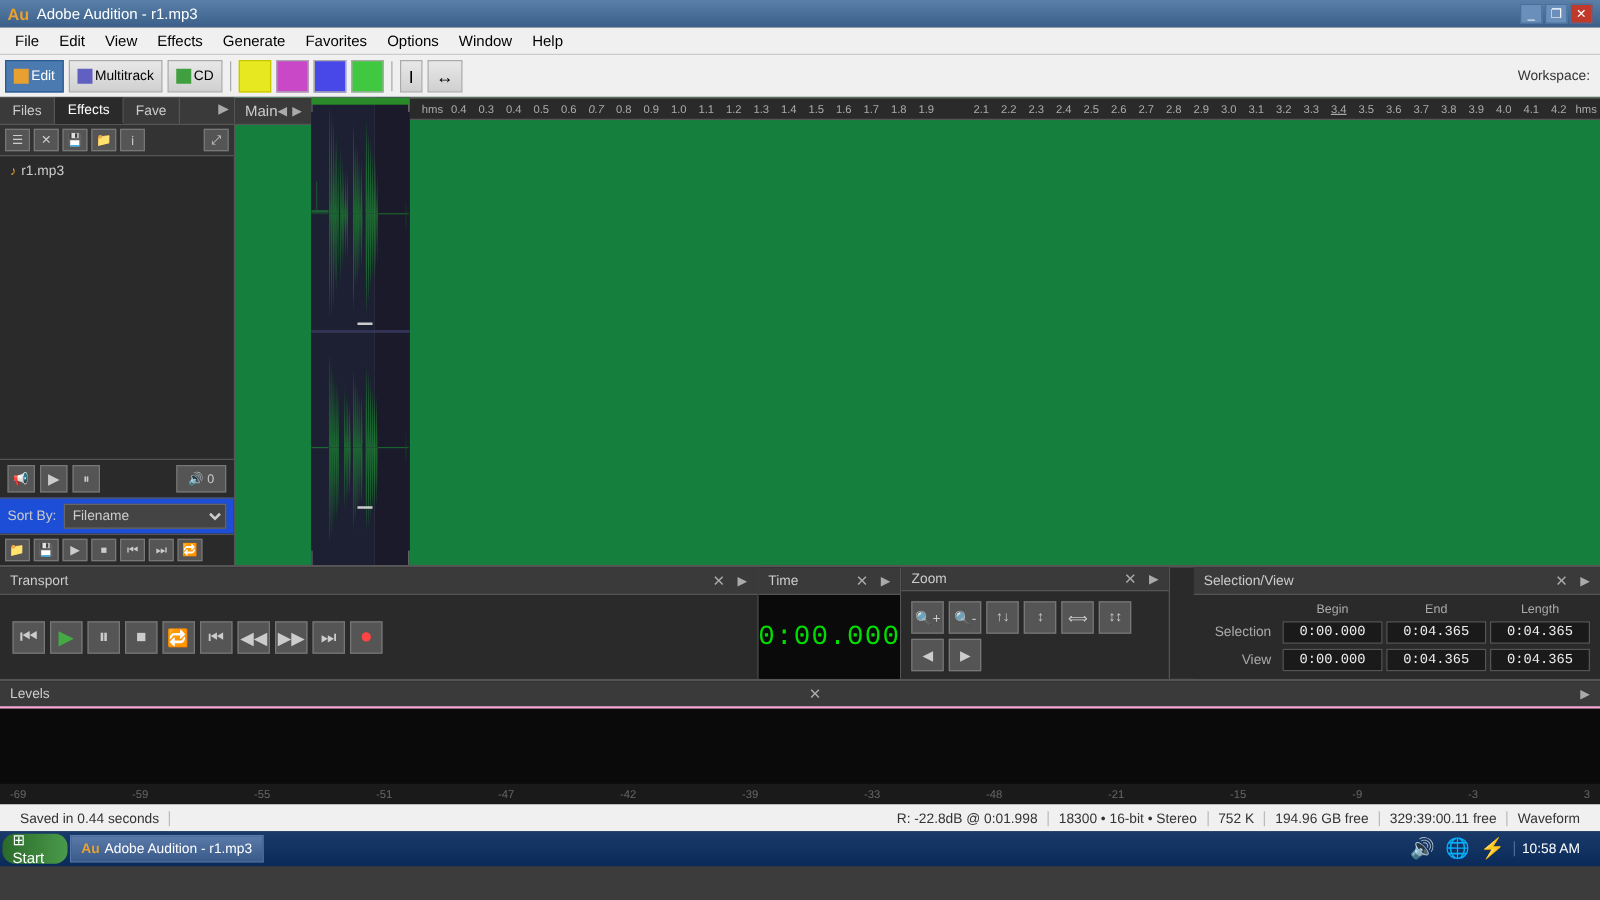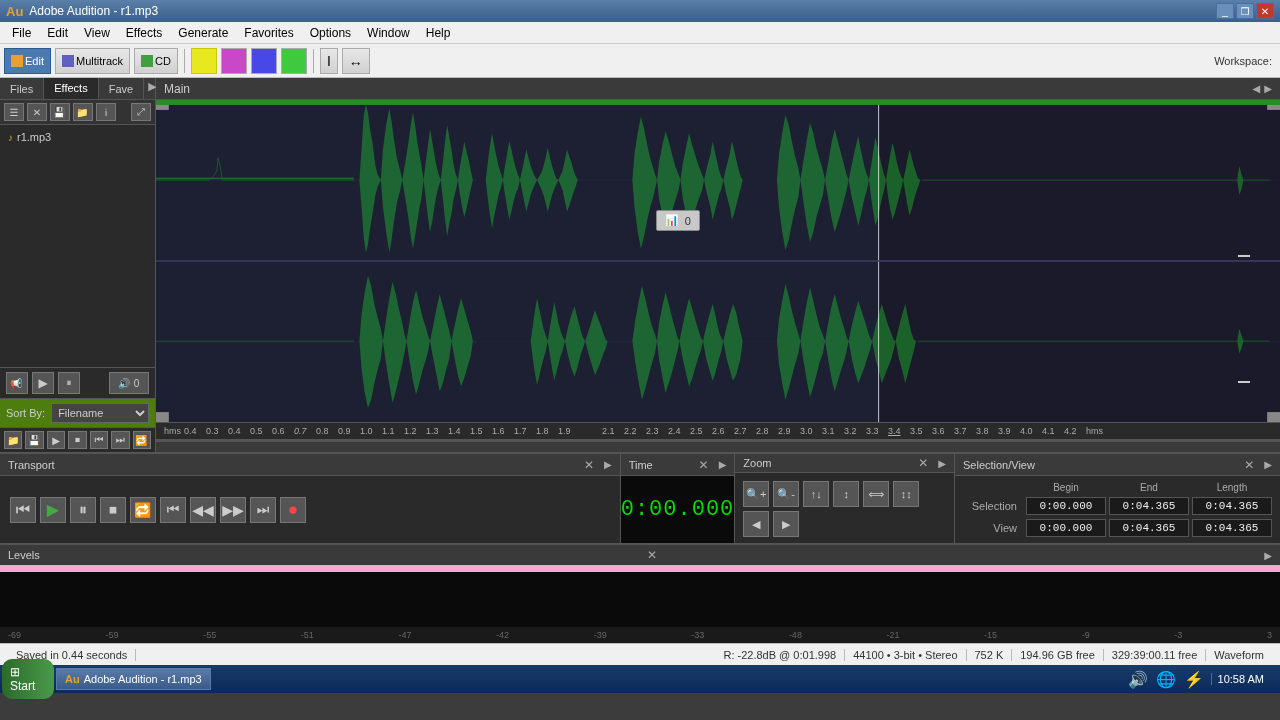--- a/index.html
+++ b/index.html
@@ -76,21 +76,21 @@
     }
 
     
     #main-layout {
       display: flex;
       height: calc(720px - 22px - 22px - 34px - 34px - 24px - 100px - 28px);
     }
 
     
     #left-panel {
-      width: 156px;
+      width: 188px;
       background: #2a2a2a;
       border-right: 1px solid #555;
       display: flex;
       flex-direction: column;
     }
     #panel-tabs {
       display: flex;
       background: #3a3a3a;
       border-bottom: 1px solid #555;
       height: 22px;
@@ -137,21 +137,21 @@
       color: #ccc;
       font-size: 11px;
     }
     .file-icon { color: #e8a030; font-size: 10px; }
 
     
     #sort-row {
       display: flex;
       align-items: center;
       padding: 4px 6px;
-      background: #4d7c0f;
+      background: #1d4ed8;
       border-top: 1px solid #555;
       gap: 6px;
       font-size: 11px;
       color: #ccc;
     }
     #sort-select {
       flex: 1; height: 20px; font-size: 11px;
       background: #444; border: 1px solid #666; color: #ccc;
       padding: 0 2px;
     }
@@ -171,25 +171,26 @@
       border: 1px solid #777;
       color: #ccc;
       display: flex; align-items: center; justify-content: center;
       cursor: pointer;
       font-size: 12px;
     }
 
     
     #waveform-area {
       flex: 1;
-      background: #d946ef;
-      display: flex;
-      flex-direction: column;
+      background: #15803d;
+      display: flex;
+      flex-direction: row;
       overflow: hidden;
       position: relative;
+      text-align: center;
     }
     #waveform-header {
       display: flex;
       align-items: center;
       padding: 2px 8px;
       background: #3a3a3a;
       border-bottom: 1px solid #555;
       font-size: 12px;
       color: #ccc;
       height: 22px;
@@ -388,21 +389,21 @@
     
     #taskbar {
       height: 28px;
       background: linear-gradient(to bottom, #1a3a6a, #0a2a5a);
       display: flex;
       align-items: center;
       padding: 0 2px;
       gap: 2px;
     }
     .taskbar-start {
-      width: 52px; height: 40px;
+      width: 52px; height: 24px;
       background: linear-gradient(to right, #2a6a2a, #4a9a4a);
       border-radius: 10px;
       display: flex; align-items: center; justify-content: center;
       color: white;
       font-size: 12px;
       cursor: pointer;
       padding: 0 8px;
     }
     .taskbar-btn {
       height: 22px;
@@ -799,21 +800,21 @@
       <div class="zoom-btn" style="font-size:11px;">🔍-</div>
       <div class="zoom-btn" style="font-size:11px;">↑↓</div>
       <div class="zoom-btn" style="font-size:11px;">↕</div>
       <div class="zoom-btn" style="font-size:11px;">⟺</div>
       <div class="zoom-btn" style="font-size:11px;">↕↕</div>
       <div class="zoom-btn" style="font-size:11px;">◀</div>
       <div class="zoom-btn" style="font-size:11px;">▶</div>
     </div>
   </div>
 
-  <div id="sel-panel" style="flex:1;background:#2a2a2a;display:flex;flex-direction:column;">
+  <div id="sel-panel" style="flex:1;background:#2a2a2a;display:flex;flex-direction:column;margin-left:19px;">
     <div class="panel-header-bar">
       <span>Selection/View</span>
       <span class="panel-close">✕</span>
       <span style="margin-left:4px;cursor:pointer;color:#aaa;font-size:10px;">▶</span>
     </div>
     <div id="sel-content" style="flex:1;padding:6px 8px;display:grid;grid-template-columns:60px 80px 80px 80px;gap:3px;align-items:center;font-size:11px;">
       <span></span>
       <span class="sel-col-header" style="text-align:center;color:#aaa;font-size:10px;">Begin</span>
       <span class="sel-col-header" style="text-align:center;color:#aaa;font-size:10px;">End</span>
       <span class="sel-col-header" style="text-align:center;color:#aaa;font-size:10px;">Length</span>
@@ -825,21 +826,21 @@
 
       <span class="sel-label" style="color:#aaa;">View</span>
       <input class="sel-value" type="text" value="0:00.000" style="background: rgb(26, 26, 26); border: 1px solid rgb(85, 85, 85); padding: 2px 4px; color: rgb(238, 238, 238); font-size: 11px; text-align: center; font-family: &quot;Courier New&quot;, monospace;">
       <input class="sel-value" type="text" value="0:04.365" style="background: rgb(26, 26, 26); border: 1px solid rgb(85, 85, 85); padding: 2px 4px; color: rgb(238, 238, 238); font-size: 11px; text-align: center; font-family: &quot;Courier New&quot;, monospace;">
       <input class="sel-value" type="text" value="0:04.365" style="background: rgb(26, 26, 26); border: 1px solid rgb(85, 85, 85); padding: 2px 4px; color: rgb(238, 238, 238); font-size: 11px; text-align: center; font-family: &quot;Courier New&quot;, monospace;">
     </div>
   </div>
 </div>
 
 <div id="levels-section" style="height:100px;background:#1a1a1a;border-top:2px solid #555;display:flex;flex-direction:column;">
-  <div id="levels-header" style="height:22px;background:#3a3a3a;display:flex;align-items:center;padding:10px 8px;border-bottom:7px solid #f9a8d4;font-size:11px;color:#ccc;gap:6px;text-align:center;">
+  <div id="levels-header" style="height:22px;background:#3a3a3a;display:flex;align-items:center;padding:10px 8px;border-bottom:2px solid #f9a8d4;font-size:11px;color:#ccc;gap:6px;text-align:center;">
     <span>Levels</span>
     <span class="panel-close">✕</span>
     <span style="margin-left:auto;cursor:pointer;color:#aaa;font-size:10px;">▶</span>
   </div>
   <div id="levels-content" style="flex:1;background:#0a0a0a;position:relative;overflow:hidden;">
 
     <div style="position:absolute;top:0;left:0;right:0;bottom:0;background:#0a0a0a;">
 
       <div style="position:absolute;bottom:0;left:0;right:0;height:16px;background:#1a1a1a;display:flex;align-items:center;font-size:9px;color:#666;padding:0 8px;justify-content:space-between;">
         <span>-69</span>
@@ -858,21 +859,21 @@
         <span>3</span>
       </div>
     </div>
   </div>
 </div>
 
 <div id="statusbar">
   <span class="status-item">Saved in 0.44 seconds</span>
   <span style="flex:1;"></span>
   <span class="status-item">R: -22.8dB @ 0:01.998</span>
-  <span class="status-item">44100 • 3-bit • Stereo</span>
+  <span class="status-item">18300 • 16-bit • Stereo</span>
   <span class="status-item">752 K</span>
   <span class="status-item">194.96 GB free</span>
   <span class="status-item">329:39:00.11 free</span>
   <span class="status-item">Waveform</span>
 </div>
 
 <div id="taskbar">
   <div class="taskbar-start">⊞ Start</div>
   <div class="taskbar-btn active">
     <span style="color:#e8a030;font-weight:bold;">Au</span>

